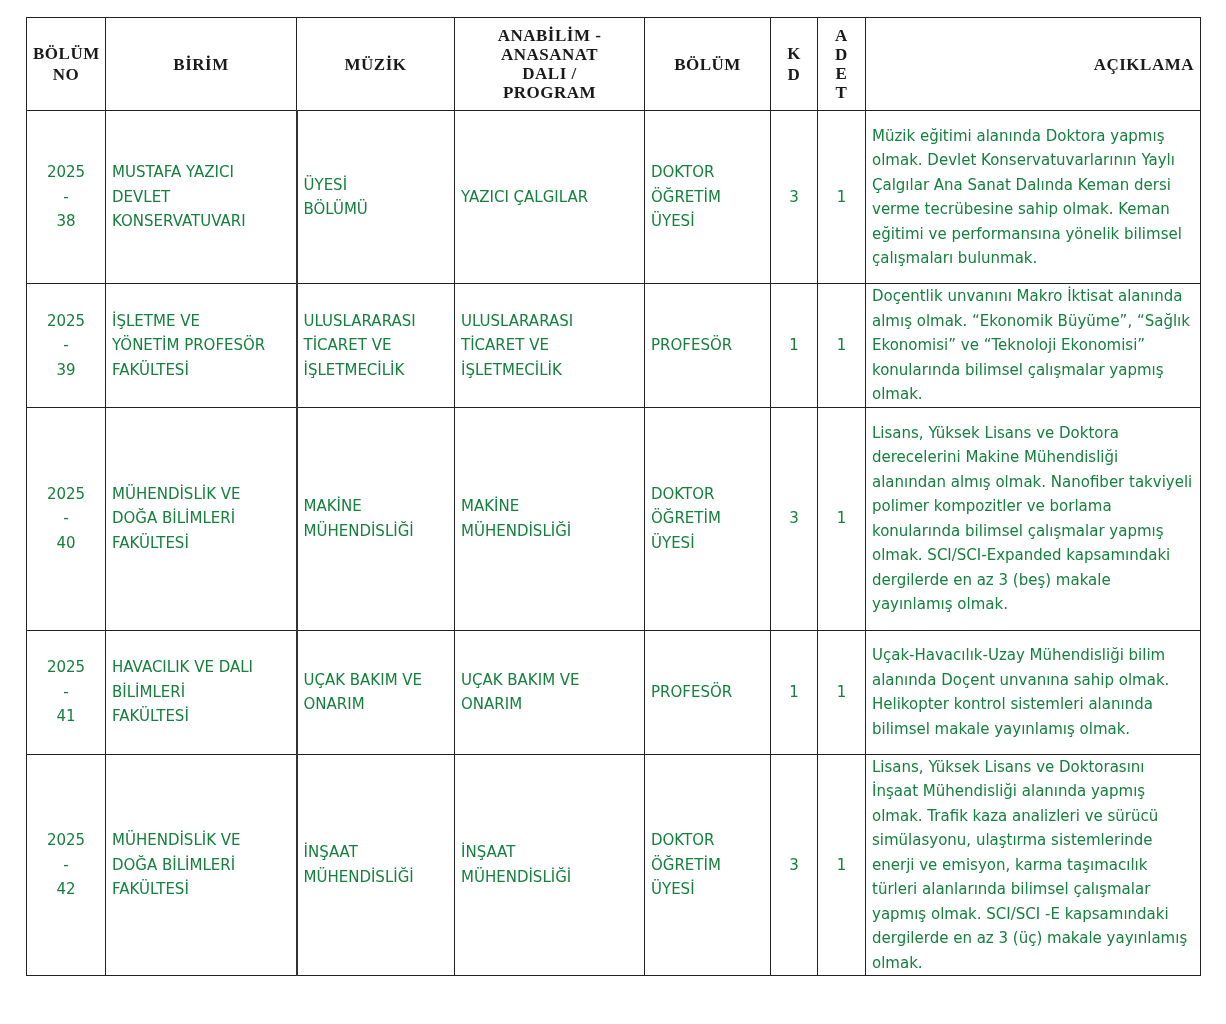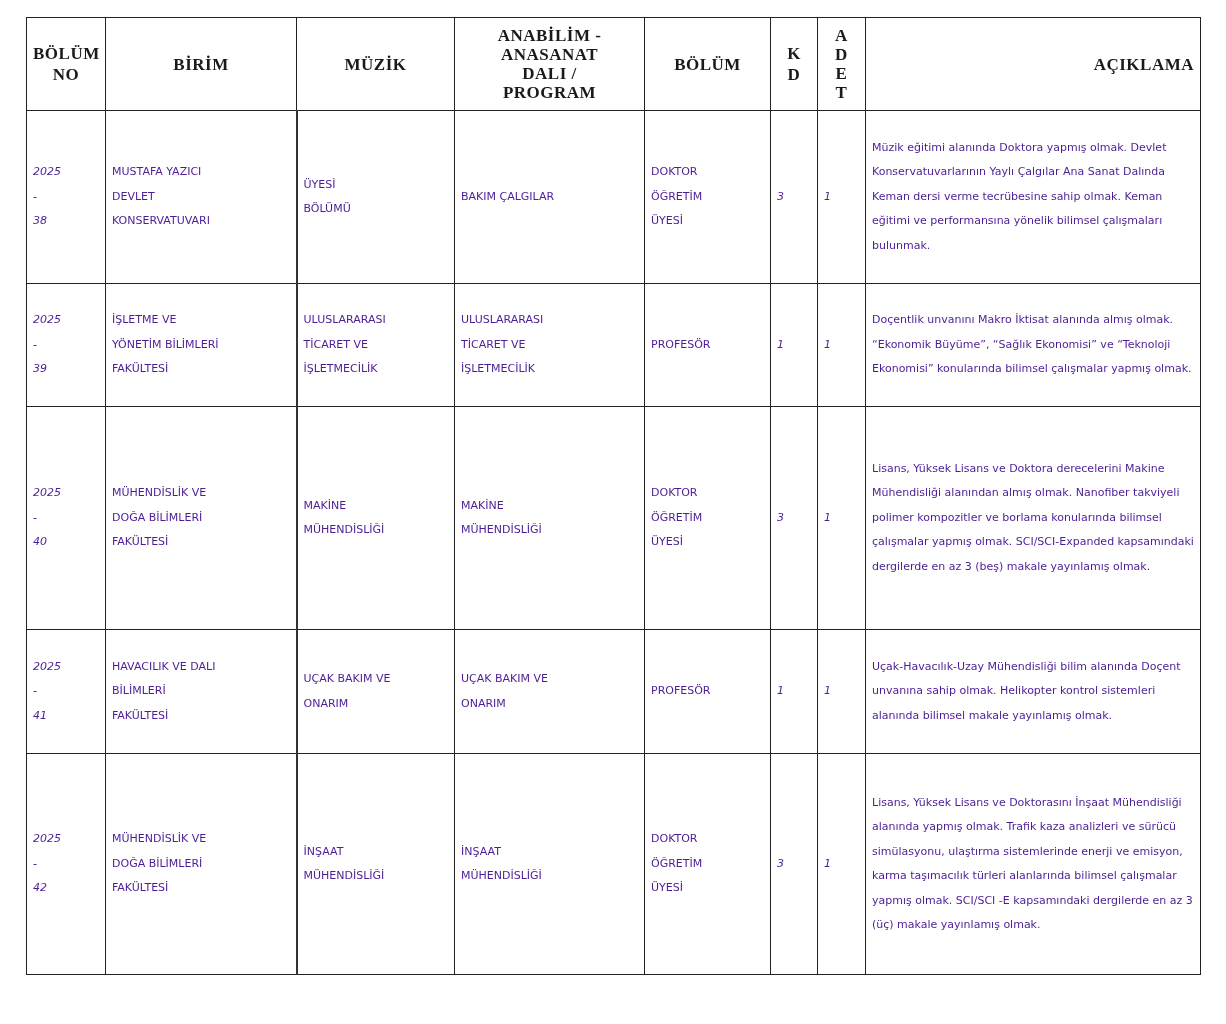--- a/index.html
+++ b/index.html
@@ -17,23 +17,23 @@
   }
   table.grid th {
     font-family: "Liberation Serif", "DejaVu Serif", serif;
     font-weight: bold; font-size: 17px; line-height: 21px;
     text-align: center; height: 92px; letter-spacing: 0.5px;
   }
   table.grid th.left { text-align: right; padding-left: 12px; }
   table.grid th.stack { line-height: 19px; margin-left: 43px; }
   table.grid td {
     font-family: "DejaVu Sans", "Liberation Sans", sans-serif;
-    font-size: 11px; line-height: 24.5px; color: #4c1d95;
+    font-size: 15px; line-height: 24.5px; color: #15803d;
   }
-  td.center { text-align: left; font-style: italic; }
+  td.center { text-align: center; }
   td.desc { padding-left: 12px; padding-right: 4px; font-size: 15.5px; }
   td.thick-left { border-left: 2.5px solid #333 !important; }
   .pre { white-space: pre-line; }
   col.c1 { width: 79px; } col.c2 { width: 191px; } col.c3 { width: 158px; }
   col.c4 { width: 190px; } col.c5 { width: 126px; } col.c6 { width: 47px; }
   col.c7 { width: 48px; } col.c8 { width: 335px; }
   tr.r1 td { height: 172px; }
   tr.r2 td { height: 122px; }
   tr.r3 td { height: 222px; }
   tr.r4 td { height: 123px; }
@@ -76,34 +76,34 @@
   <tbody>
     <tr class="r1">
       <td class="center pre">2025
 -
 38</td>
       <td class="pre">MUSTAFA YAZICI
 DEVLET
 KONSERVATUVARI</td>
       <td class="pre thick-left">ÜYESİ
 BÖLÜMÜ</td>
-      <td class="pre">BAKIM ÇALGILAR</td>
+      <td class="pre">YAZICI ÇALGILAR</td>
       <td class="pre">DOKTOR
 ÖĞRETİM
 ÜYESİ</td>
       <td class="center">3</td>
       <td class="center">1</td>
       <td class="desc">Müzik eğitimi alanında Doktora yapmış olmak. Devlet Konservatuvarlarının Yaylı Çalgılar Ana Sanat Dalında Keman dersi verme tecrübesine sahip olmak. Keman eğitimi ve performansına yönelik bilimsel çalışmaları bulunmak.</td>
     </tr>
     <tr class="r2">
       <td class="center pre">2025
 -
 39</td>
       <td class="pre">İŞLETME VE
-YÖNETİM BİLİMLERİ
+YÖNETİM PROFESÖR
 FAKÜLTESİ</td>
       <td class="pre thick-left">ULUSLARARASI
 TİCARET VE
 İŞLETMECİLİK</td>
       <td class="pre">ULUSLARARASI
 TİCARET VE
 İŞLETMECİLİK</td>
       <td class="pre">PROFESÖR</td>
       <td class="center">1</td>
       <td class="center">1</td>

